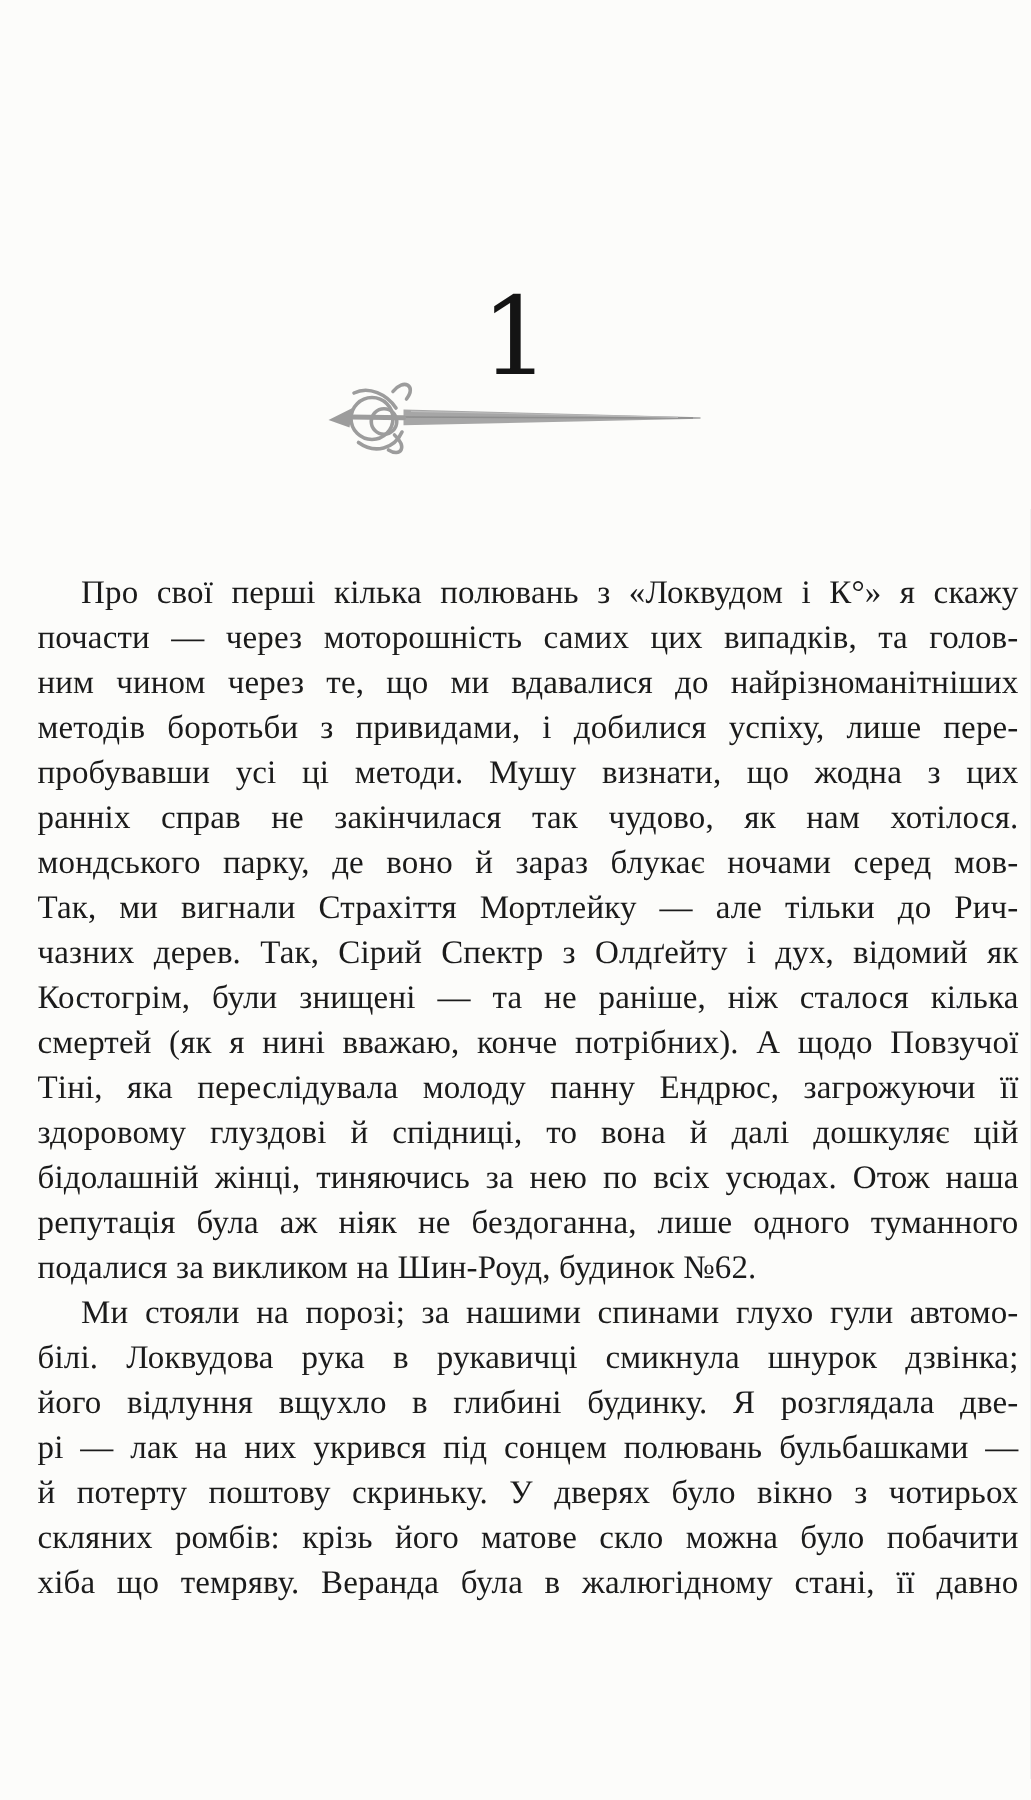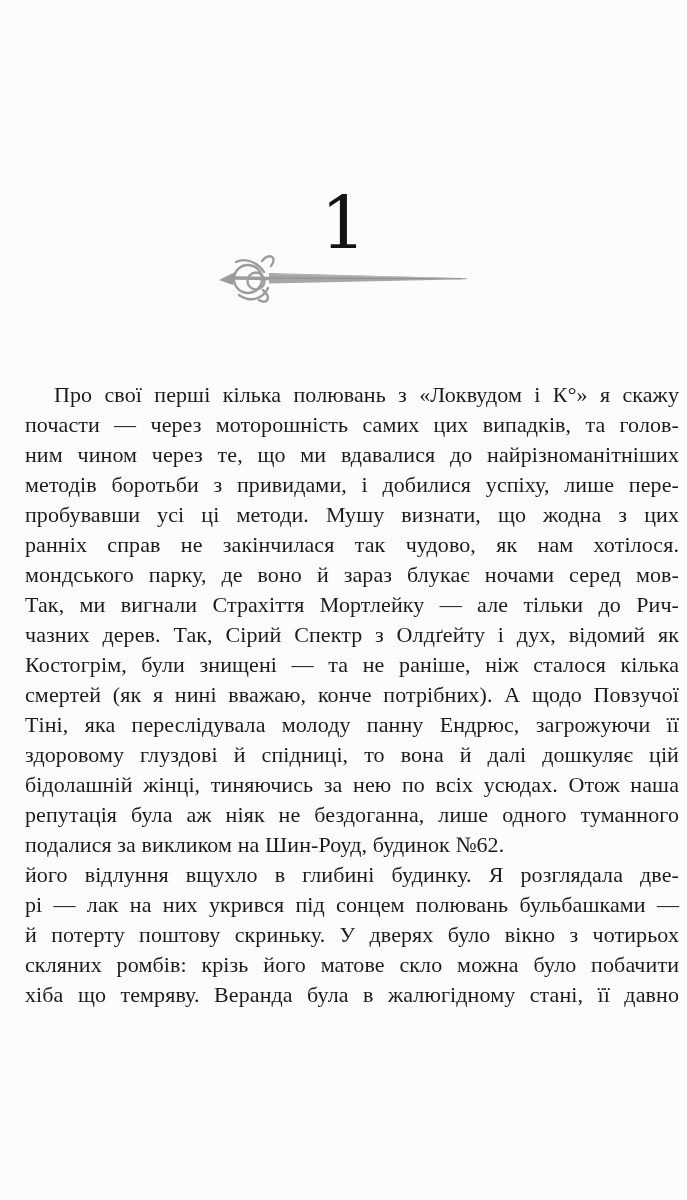--- a/index.html
+++ b/index.html
@@ -105,20 +105,22 @@
         <div class="line">чазних дерев. Так, Сірий Спектр з Олдґейту і дух, відомий як</div>
         <div class="line">Костогрім, були знищені — та не раніше, ніж сталося кілька</div>
         <div class="line">смертей (як я нині вважаю, конче потрібних). А щодо Повзучої</div>
         <div class="line">Тіні, яка переслідувала молоду панну Ендрюс, загрожуючи її</div>
         <div class="line">здоровому глуздові й спідниці, то вона й далі дошкуляє цій</div>
         <div class="line">бідолашній жінці, тиняючись за нею по всіх усюдах. Отож наша</div>
         <div class="line">репутація була аж ніяк не бездоганна, лише одного туманного</div>
         <div class="line last-left">подалися за викликом на Шин-Роуд, будинок №62.</div>
       </div>
       <div class="paragraph">
+        <div class="line indent">Ми стояли на порозі; за нашими спинами глухо гули автомо-</div>
+        <div class="line">білі. Локвудова рука в рукавичці смикнула шнурок дзвінка;</div>
         <div class="line">його відлуння вщухло в глибині будинку. Я розглядала две-</div>
         <div class="line">рі — лак на них укрився під сонцем полювань бульбашками —</div>
         <div class="line">й потерту поштову скриньку. У дверях було вікно з чотирьох</div>
         <div class="line">скляних ромбів: крізь його матове скло можна було побачити</div>
         <div class="line">хіба що темряву. Веранда була в жалюгідному стані, її давно</div>
       </div>
     </div>
 
   <div class="page-number">11</div>
 

